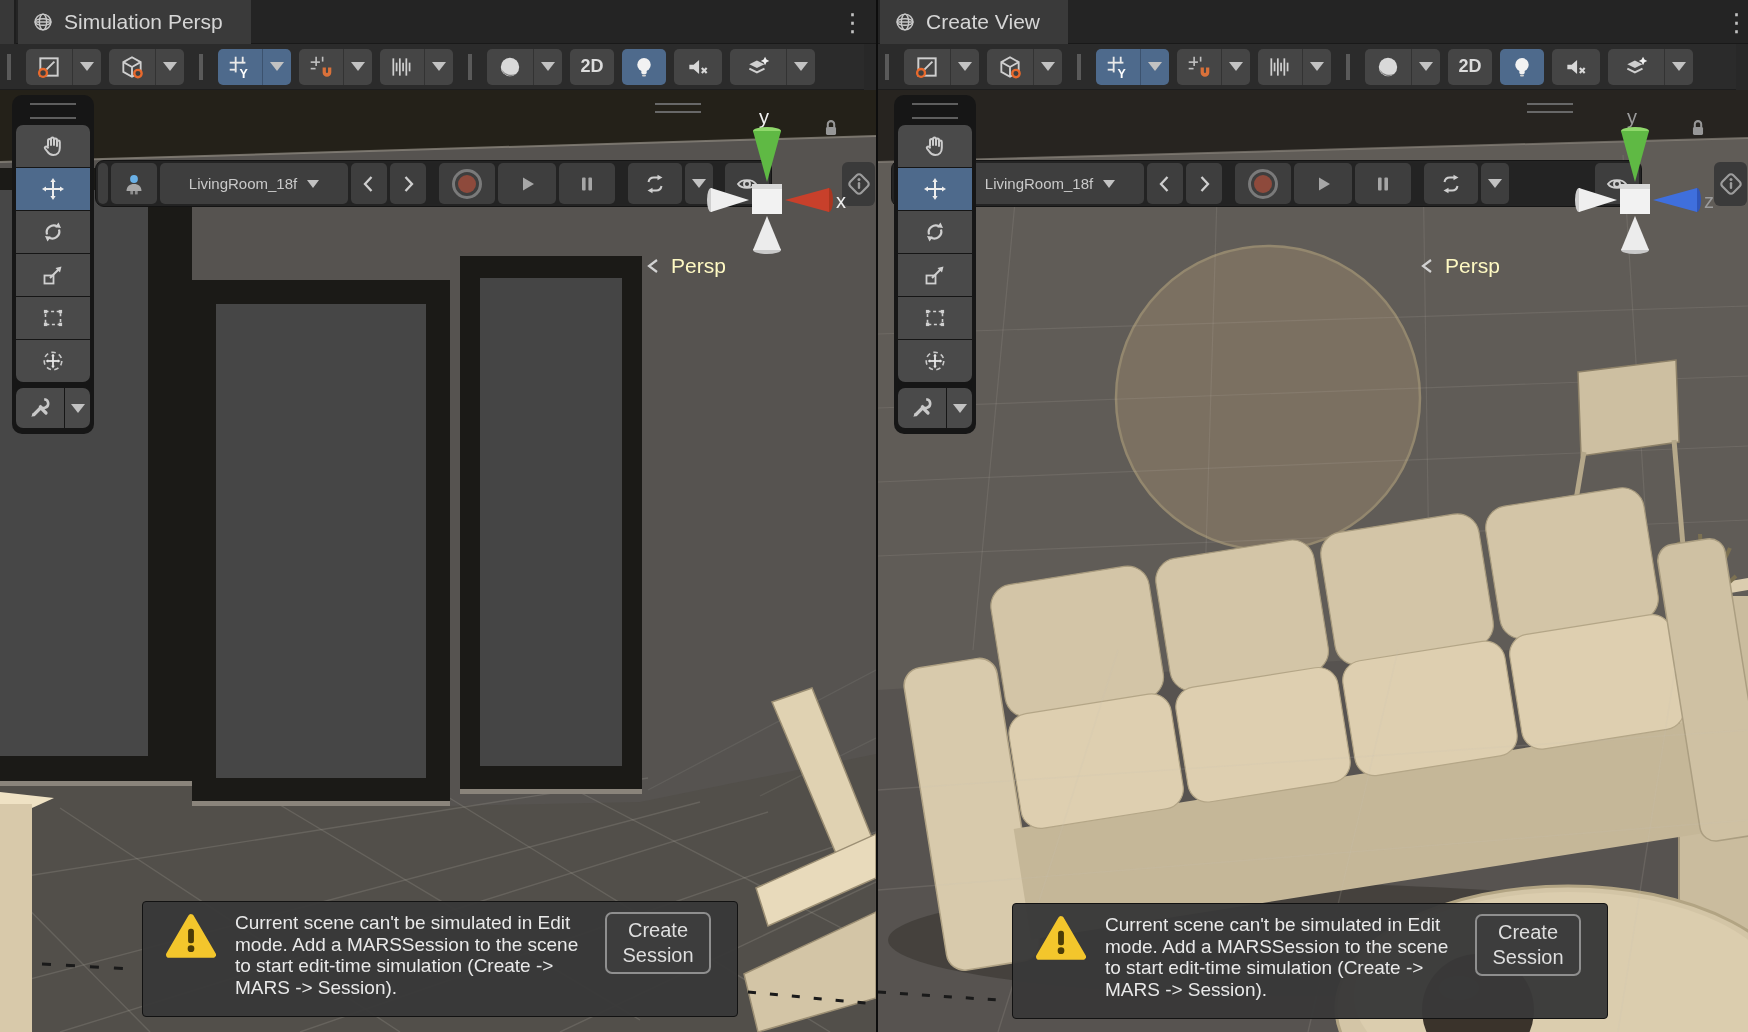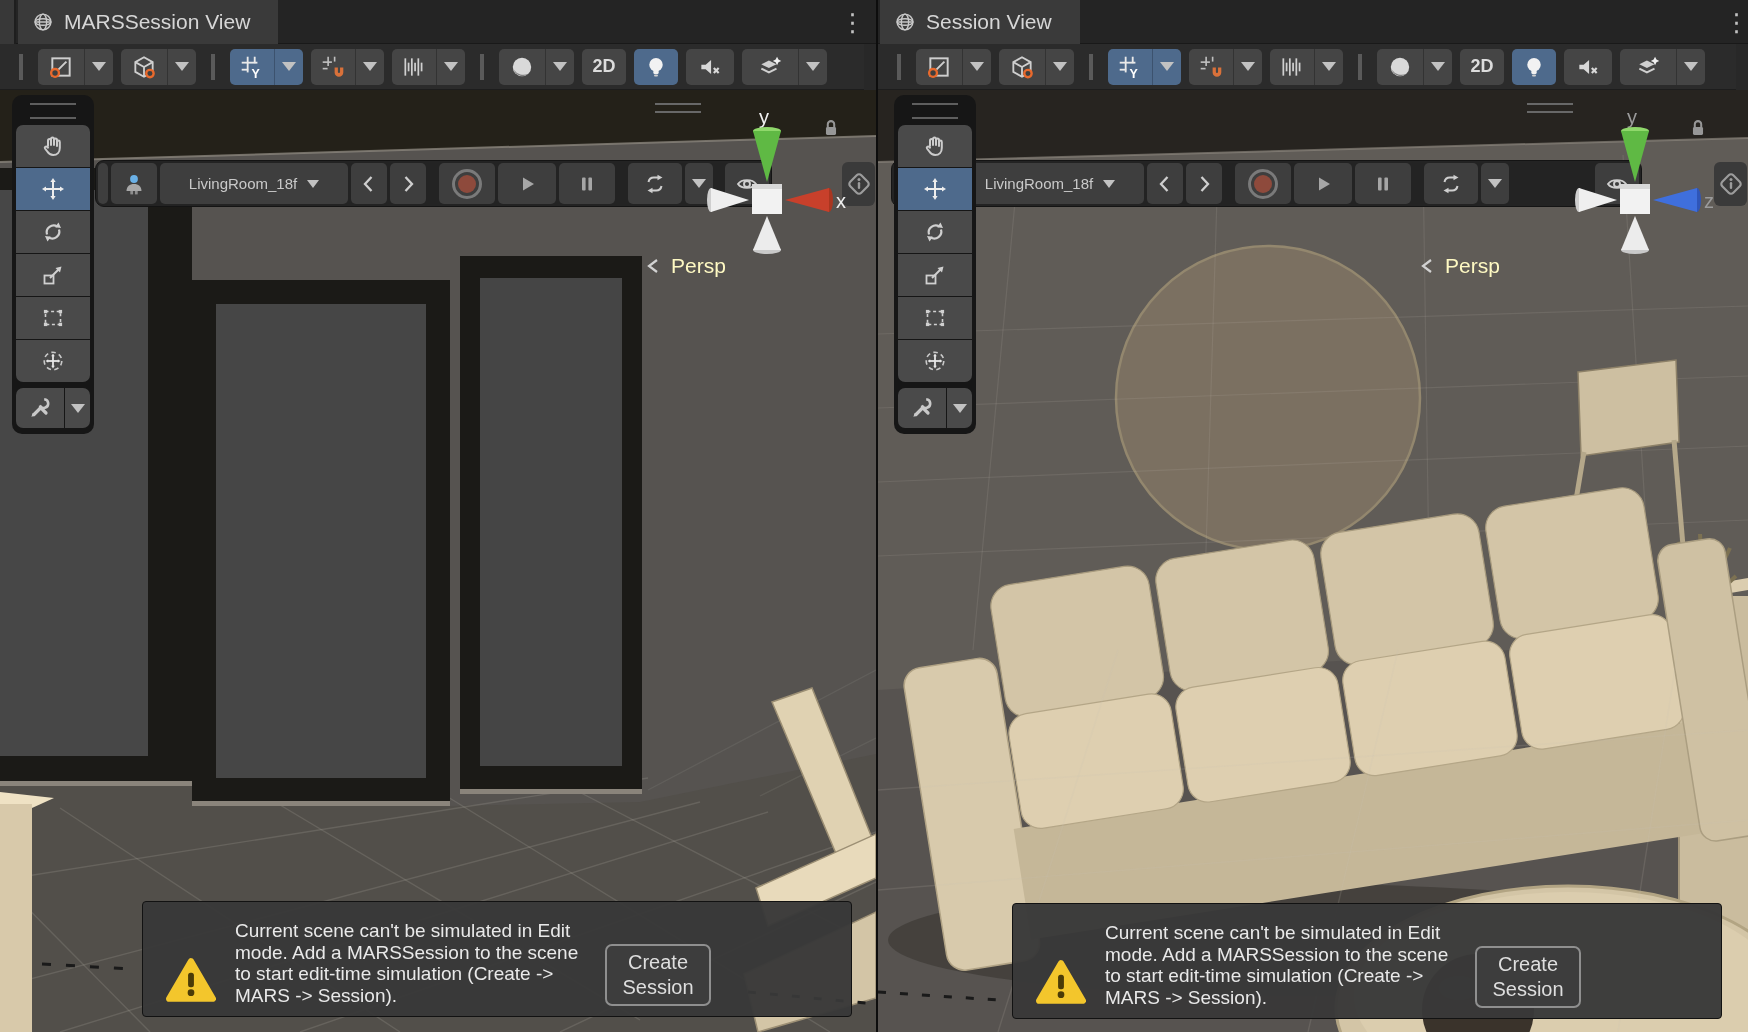--- a/index.html
+++ b/index.html
@@ -12,21 +12,21 @@
   .p-right{left:878px;width:870px}
 
   
   .tabstrip{position:absolute;top:0;left:0;right:0;height:44px;background:#242424;border-bottom:1px solid #191919}
   .corner{position:absolute;left:0;top:0;width:16px;height:44px;background:#383838;border-right:2px solid #1e1e1e}
   .tab{position:absolute;top:0;height:44px;background:#3a3a3a;display:flex;align-items:center;gap:10px;padding:0 28px 0 14px}
   .tab-title{color:#d6d6d6;font-size:21px;white-space:nowrap}
   .kebab{position:absolute;top:4px;color:#c2c2c2;font-size:25px;line-height:36px;width:24px;text-align:center}
 
   
-  .toolbar{position:absolute;top:44px;left:0;right:12px;height:46px;background:#2b2b2b;border-bottom:1px solid #1d1d1d;display:flex;align-items:center;gap:8px;padding-left:12px}
+  .toolbar{position:absolute;top:44px;left:0;right:12px;height:46px;background:#2b2b2b;border-bottom:1px solid #1d1d1d;display:flex;align-items:center;gap:8px;padding-left:0}
   .tsep{width:3px;height:26px;border-left:2px solid #5a5a5a;border-right:2px solid #5a5a5a;margin:0 7px;flex:none}
   .tbtn{height:36px;background:#454545;border-radius:5px;display:flex;align-items:center;justify-content:center;color:#d4d4d4;flex:none}
   .split{display:flex;flex:none}
   .split .tbtn:first-child{border-radius:5px 0 0 5px}
   .split .dd{width:29px;border-radius:0 5px 5px 0;border-left:1px solid #333}
   .w44{width:44px}.w46{width:46px}.w48{width:48px}.w56{width:56px}
   .blue{background:#4e6a8c}
   .split.bluegrp .dd{border-left:1px solid #3c526e}
   .lbl2d{font-size:18px;font-weight:bold;color:#dcdcdc}
   .caret{width:0;height:0;border-left:7px solid transparent;border-right:7px solid transparent;border-top:9px solid #c2c2c2;display:inline-block}
@@ -63,21 +63,21 @@
   
   .ohandle{position:absolute;top:13px;width:46px;height:10px;border-top:2px solid #686868;border-bottom:2px solid #686868;z-index:4}
   .gizmo{position:absolute;top:14px;z-index:6}
   .gz-lab{font-size:20px}
   .gz-white{fill:#f0f0f0}.gz-gray{fill:#9b9b9b}
   .lockwrap{position:absolute;top:26px;width:22px;height:24px;z-index:6}
   .infobtn{position:absolute;top:72px;right:1px;width:33px;height:44px;background:#3a3a3a;border-radius:6px;display:flex;align-items:center;justify-content:center;z-index:4}
   .persp{position:absolute;top:164px;display:flex;align-items:center;gap:7px;color:#fef9c3;font-size:21px;z-index:4}
 
   
-  .warnbox{position:absolute;width:710px;height:116px;background:rgba(57,57,57,.97);border:1px solid #121212;border-radius:4px;display:flex;align-items:flex-end;gap:16px;padding:10px 12px 10px 20px;z-index:7}
+  .warnbox{position:absolute;width:596px;height:116px;background:rgba(57,57,57,.97);border:1px solid #121212;border-radius:4px;display:flex;align-items:flex-start;gap:16px;padding:10px 12px 10px 20px;z-index:7}
   .wtri{width:56px;height:50px;flex:none}
   .wtext{width:354px;color:#e9e9e9;font-size:19px;line-height:21.5px;flex:none}
   .createbtn{width:106px;height:62px;background:#3d3d3d;border:2px solid #8f8f8f;border-radius:7px;color:#dedede;font-size:20px;line-height:25px;display:flex;align-items:center;justify-content:center;text-align:center}
   .hidden-defs{position:absolute;width:0;height:0;overflow:hidden}
 </style>
 </head>
 <body>
 
 <svg class="hidden-defs" aria-hidden="true">
   <defs>
@@ -259,21 +259,21 @@
   </defs>
 </svg>
 
 <div class="panel p-left">
   <div class="tabstrip">
     <div class="corner"></div>
     <div class="tab" style="left:18px">
       <svg class="ic" style="width:22px;height:22px">
           <use href="#i-globe"></use>
         </svg>
-      <span class="tab-title">MARSSession View</span>
+      <span class="tab-title">Simulation Persp</span>
     </div>
     <div class="kebab" style="left:840px">⋮</div>
   </div>
 
   <div class="toolbar">
     <span class="tsep"></span>
     <div class="split">
       <button class="tbtn w46">
           <svg class="ic">
             <use href="#i-gizmo"></use>
@@ -551,21 +551,21 @@
     </div>
   </div>
 </div>
 
 <div class="panel p-right">
   <div class="tabstrip">
     <div class="tab" style="left:2px">
       <svg class="ic" style="width:22px;height:22px">
           <use href="#i-globe"></use>
         </svg>
-      <span class="tab-title">Session View</span>
+      <span class="tab-title">Create View</span>
     </div>
     <div class="kebab" style="right:0px">⋮</div>
   </div>
 
   <div class="toolbar">
     <span class="tsep"></span>
     <div class="split">
       <button class="tbtn w46">
           <svg class="ic">
             <use href="#i-gizmo"></use>

